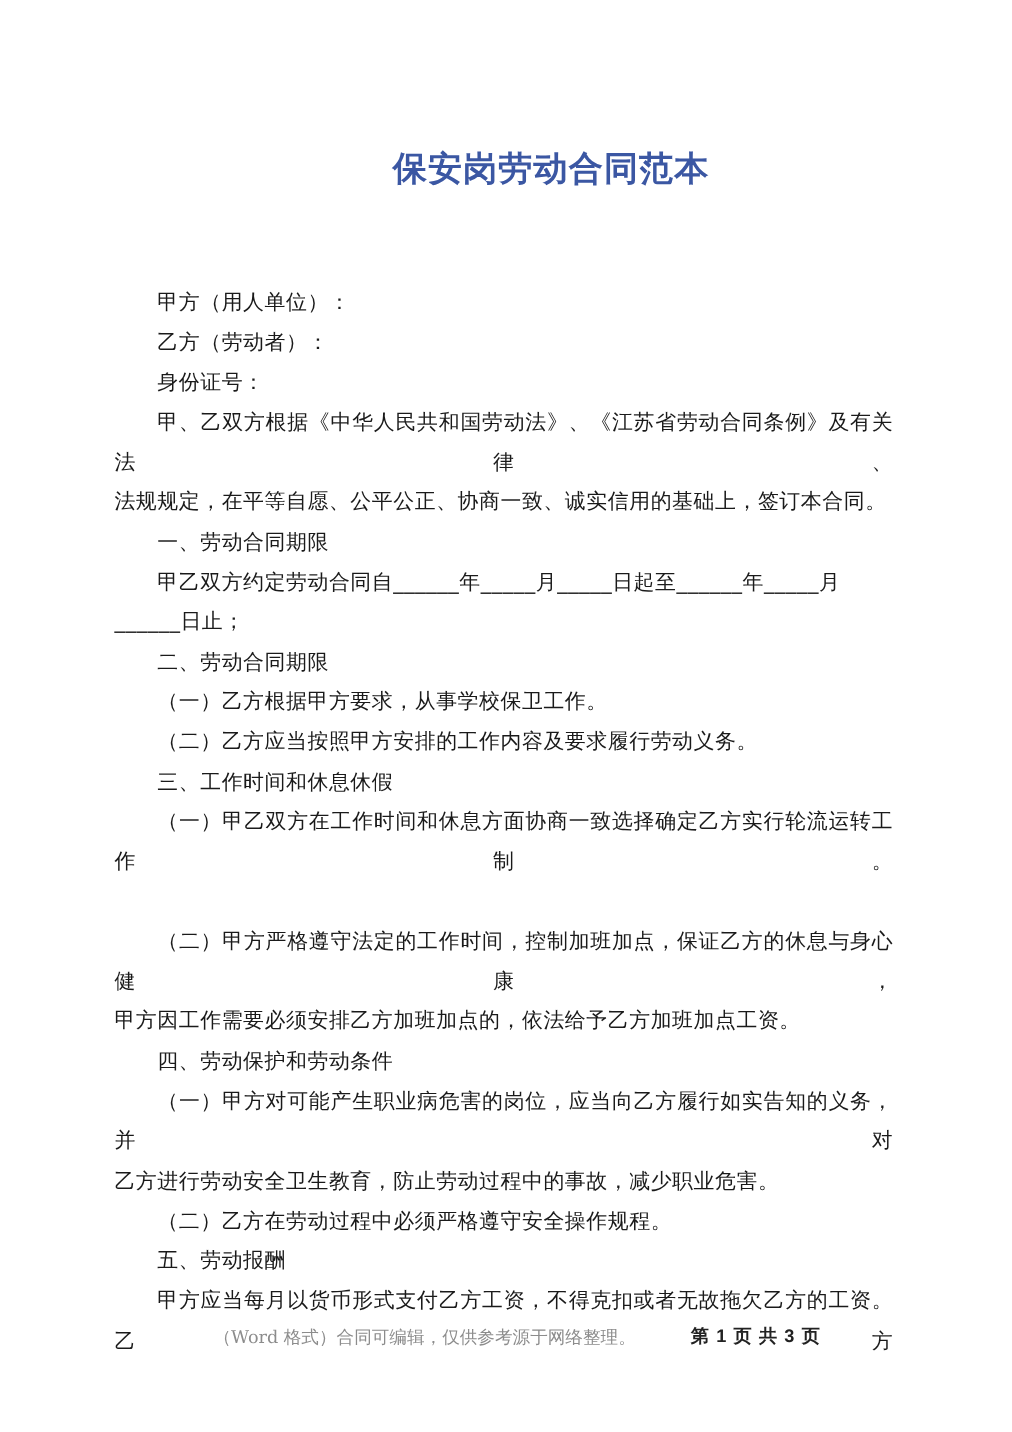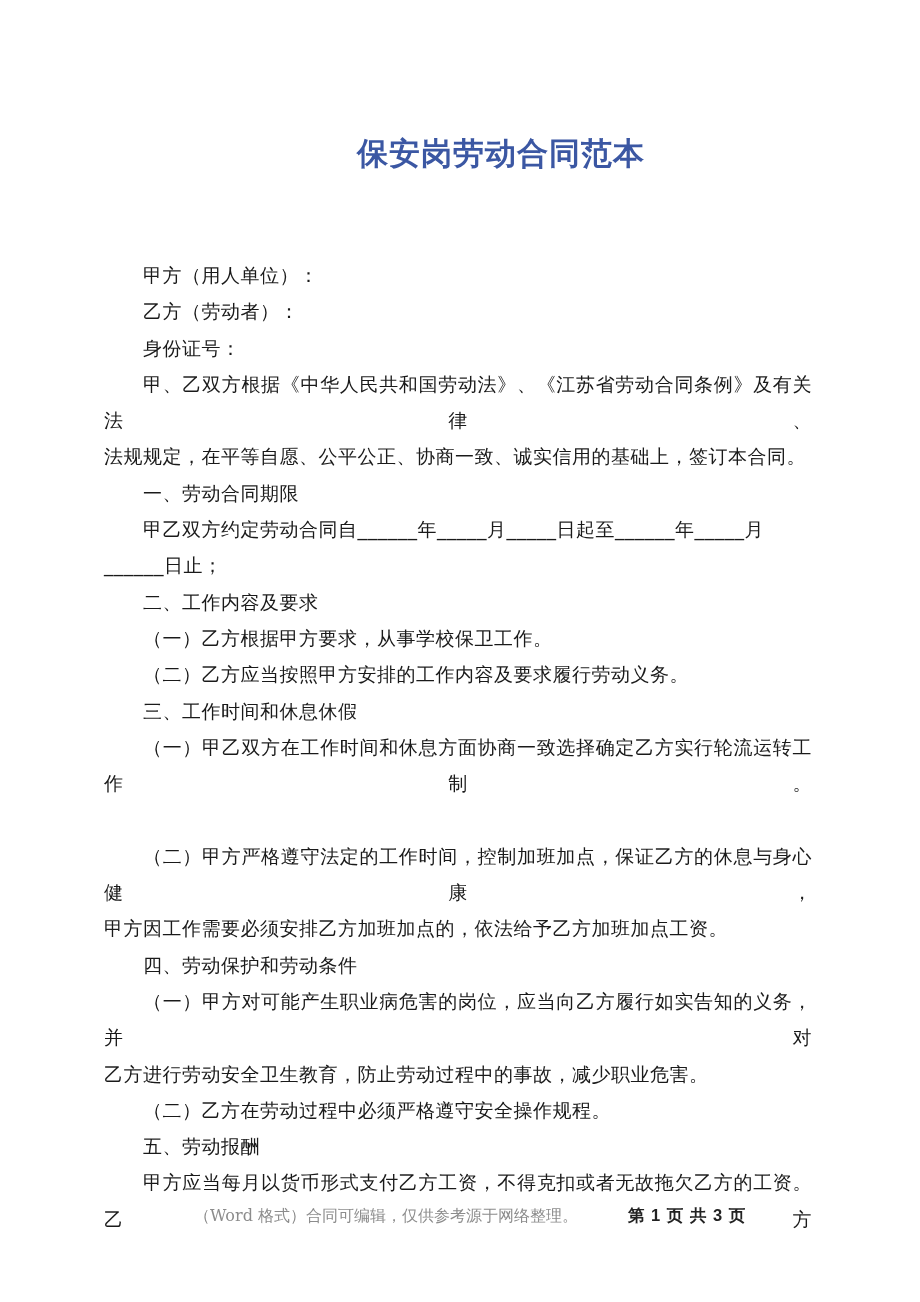--- a/index.html
+++ b/index.html
@@ -80,21 +80,21 @@
 
   <div class="doc-body">
       <p class="doc-line indent">甲方（用人单位）：</p>
       <p class="doc-line indent">乙方（劳动者）：</p>
       <p class="doc-line indent">身份证号：</p>
       <p class="doc-line indent fill">甲、乙双方根据《中华人民共和国劳动法》、《江苏省劳动合同条例》及有关法律、</p>
       <p class="doc-line">法规规定，在平等自愿、公平公正、协商一致、诚实信用的基础上，签订本合同。</p>
       <p class="doc-line indent">一、劳动合同期限</p>
       <p class="doc-line indent">甲乙双方约定劳动合同自______年_____月_____日起至______年_____月</p>
       <p class="doc-line">______日止；</p>
-      <p class="doc-line indent">二、工作内容及要求</p>
+      <p class="doc-line indent">二、劳动合同期限</p>
       <p class="doc-line indent">（一）乙方根据甲方要求，从事学校保卫工作。</p>
       <p class="doc-line indent">（二）乙方应当按照甲方安排的工作内容及要求履行劳动义务。</p>
       <p class="doc-line indent">三、工作时间和休息休假</p>
       <p class="doc-line indent fill">（一）甲乙双方在工作时间和休息方面协商一致选择确定乙方实行轮流运转工作制。</p>
       <p class="doc-line">&nbsp;</p>
       <p class="doc-line indent fill">（二）甲方严格遵守法定的工作时间，控制加班加点，保证乙方的休息与身心健康，</p>
       <p class="doc-line">甲方因工作需要必须安排乙方加班加点的，依法给予乙方加班加点工资。</p>
       <p class="doc-line indent">四、劳动保护和劳动条件</p>
       <p class="doc-line indent fill">（一）甲方对可能产生职业病危害的岗位，应当向乙方履行如实告知的义务，并对</p>
       <p class="doc-line">乙方进行劳动安全卫生教育，防止劳动过程中的事故，减少职业危害。</p>

